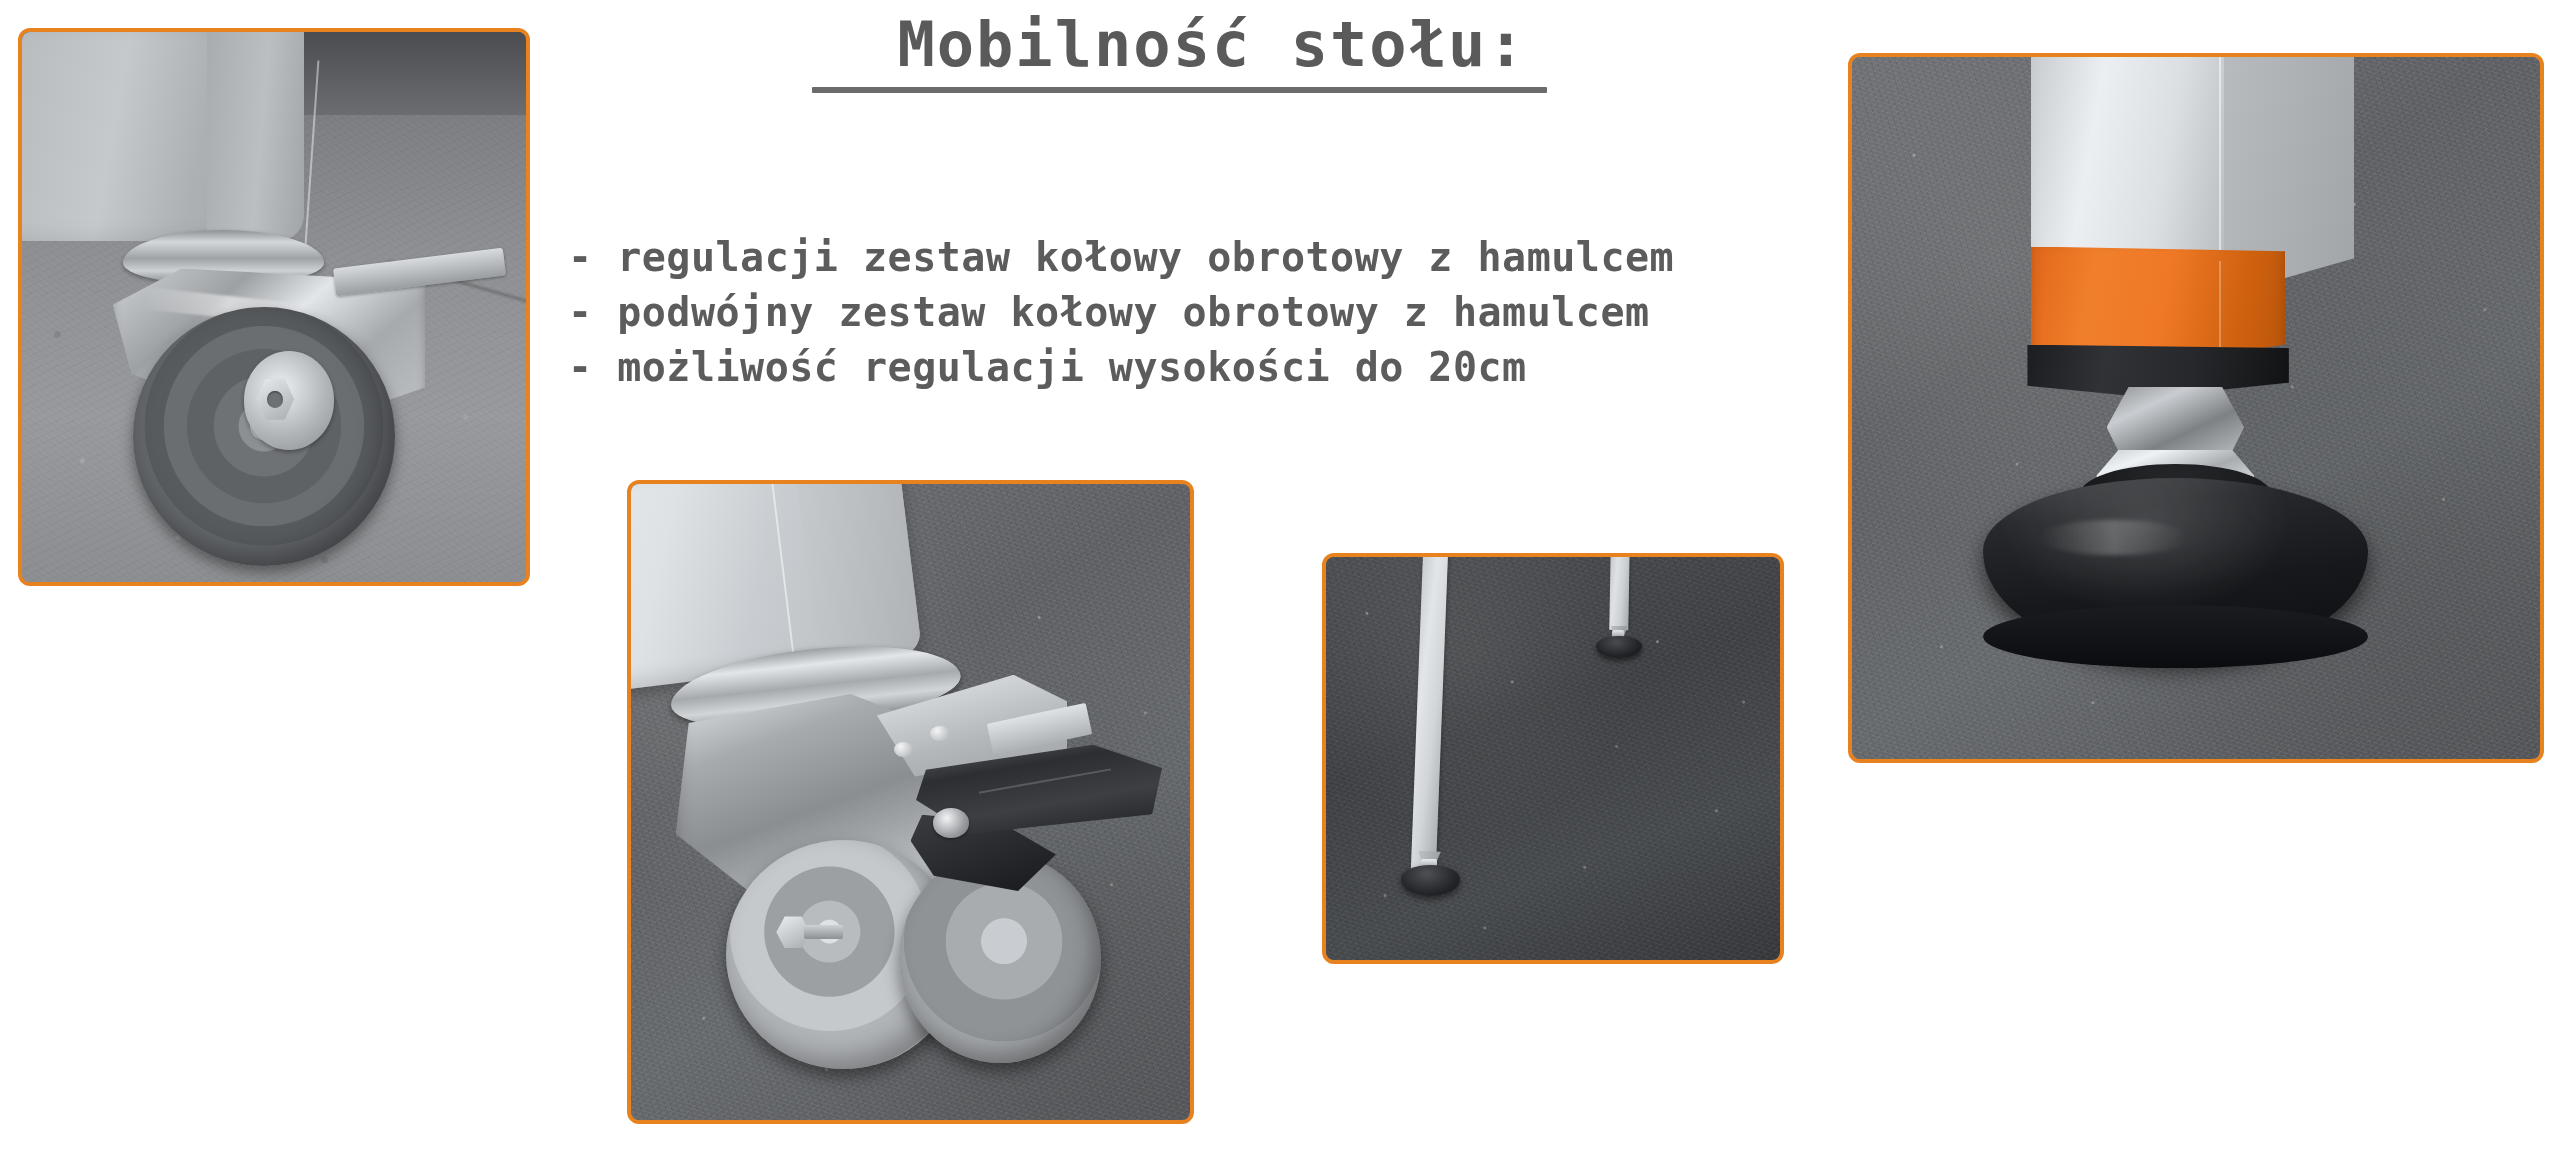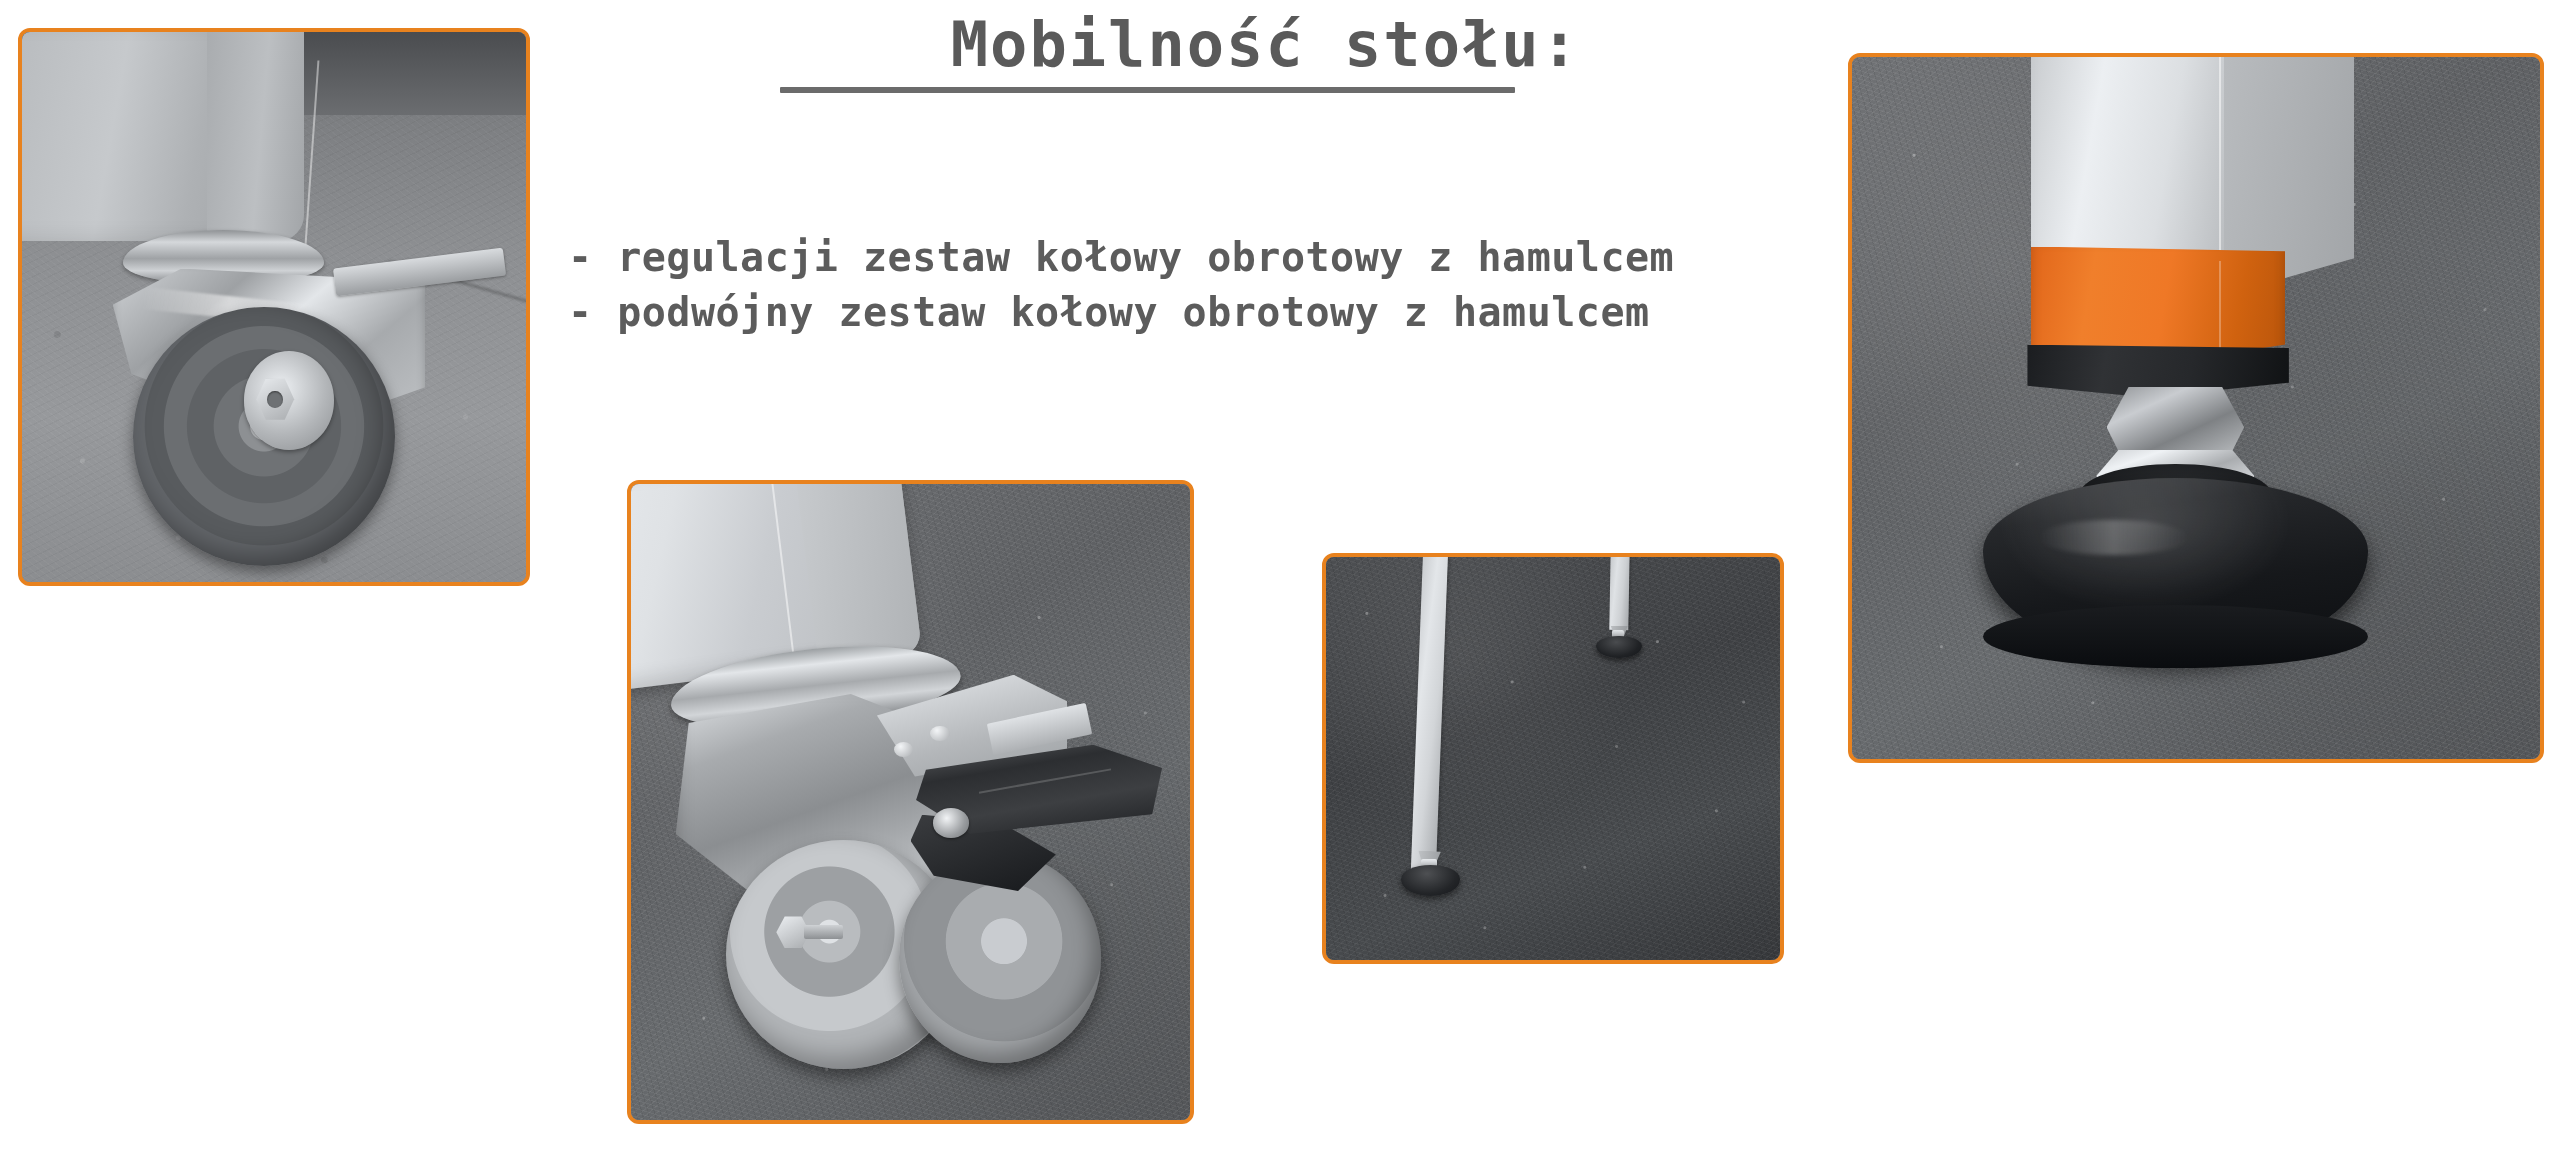--- a/index.html
+++ b/index.html
@@ -8,22 +8,22 @@
     width:2560px;height:1159px;
     background:#ffffff;
     font-family:"DejaVu Sans Mono","Liberation Mono",monospace;
     overflow:hidden;
     position:relative;
   }
   #stage{position:absolute;left:0;top:0;width:2560px;height:1159px;}
 
   
   .title-wrap{
-    position:absolute;left:780px;top:12px;width:800px;
-    text-align:right;
+    position:absolute;left:812px;top:12px;width:800px;
+    text-align:center;
   }
   .title{
     font-family:"DejaVu Sans Mono","Liberation Mono",monospace;
     font-size:62px;font-weight:bold;color:#5a5a5a;
     letter-spacing:2px;line-height:1.05;white-space:nowrap;
     display:inline-block;
   }
   .title-rule{
     height:6px;background:#6b6b6b;width:735px;margin-top:10px;border-radius:1px;
   }
@@ -391,20 +391,21 @@
 <div id="stage">
 
   <div class="title-wrap">
     <div class="title">Mobilność stołu:</div>
     <div class="title-rule"></div>
   </div>
 
   <div class="bullets">
     <div>- regulacji zestaw kołowy obrotowy z hamulcem</div>
     <div>- podwójny zestaw kołowy obrotowy z hamulcem</div>
+    <div>- możliwość regulacji wysokości do 20cm</div>
   </div>
 
   <div class="frame" id="frame-caster-concrete">
     <div class="ph">
       <div class="concrete-bg"></div>
       <div class="concrete-speck"></div>
       <div class="dark-band"></div>
       <div class="concrete-seam"></div>
       <div class="p1-leg">
         <div class="p1-leg-face"></div>

